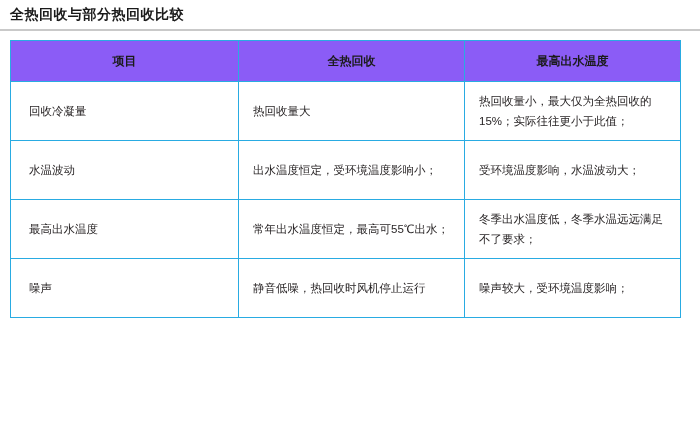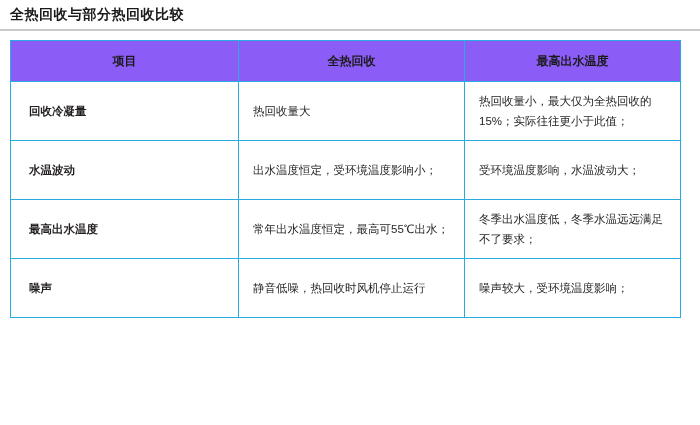--- a/index.html
+++ b/index.html
@@ -65,21 +65,20 @@
     font-size: 12px;
     border-color: #29abe2;
   }
   table.compare tbody td {
     padding: 8px 12px 8px 14px;
     color: #231f20;
     height: 42px;
   }
   table.compare tbody td.label {
     padding-left: 18px;
-    font-weight: bold;
   }
   tr.r-recover td { height: 54px; margin-left: 37px; }
   tr.r-watertemp td { height: 62px; }
   tr.r-maxtemp td { height: 62px; }
   tr.r-cop td { height: 44px; }
   tr.r-noise td { height: 44px; }
 </style>
 </head>
 <body>
 

